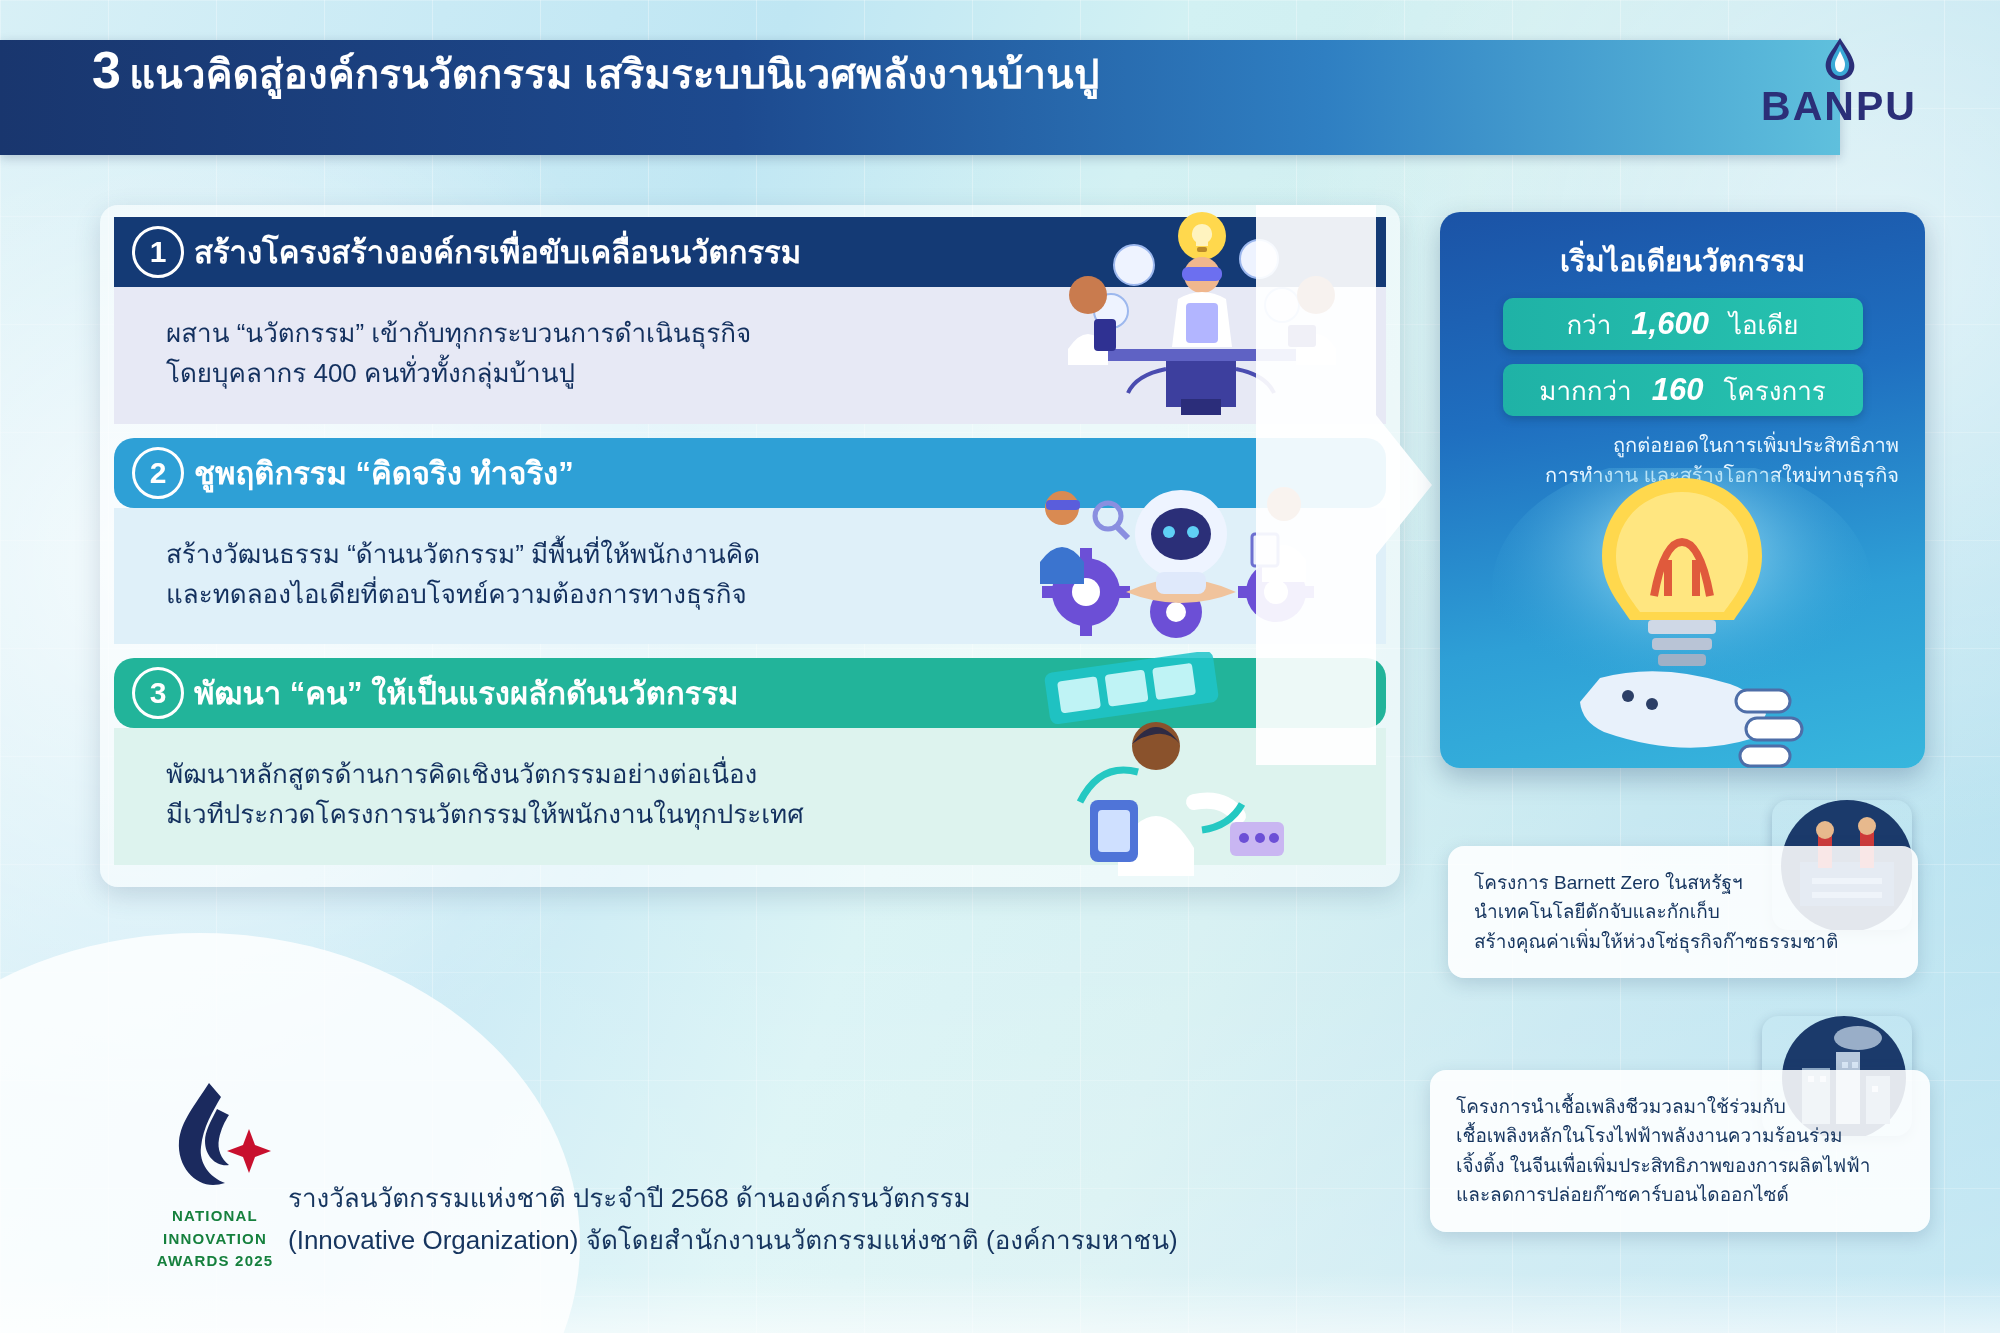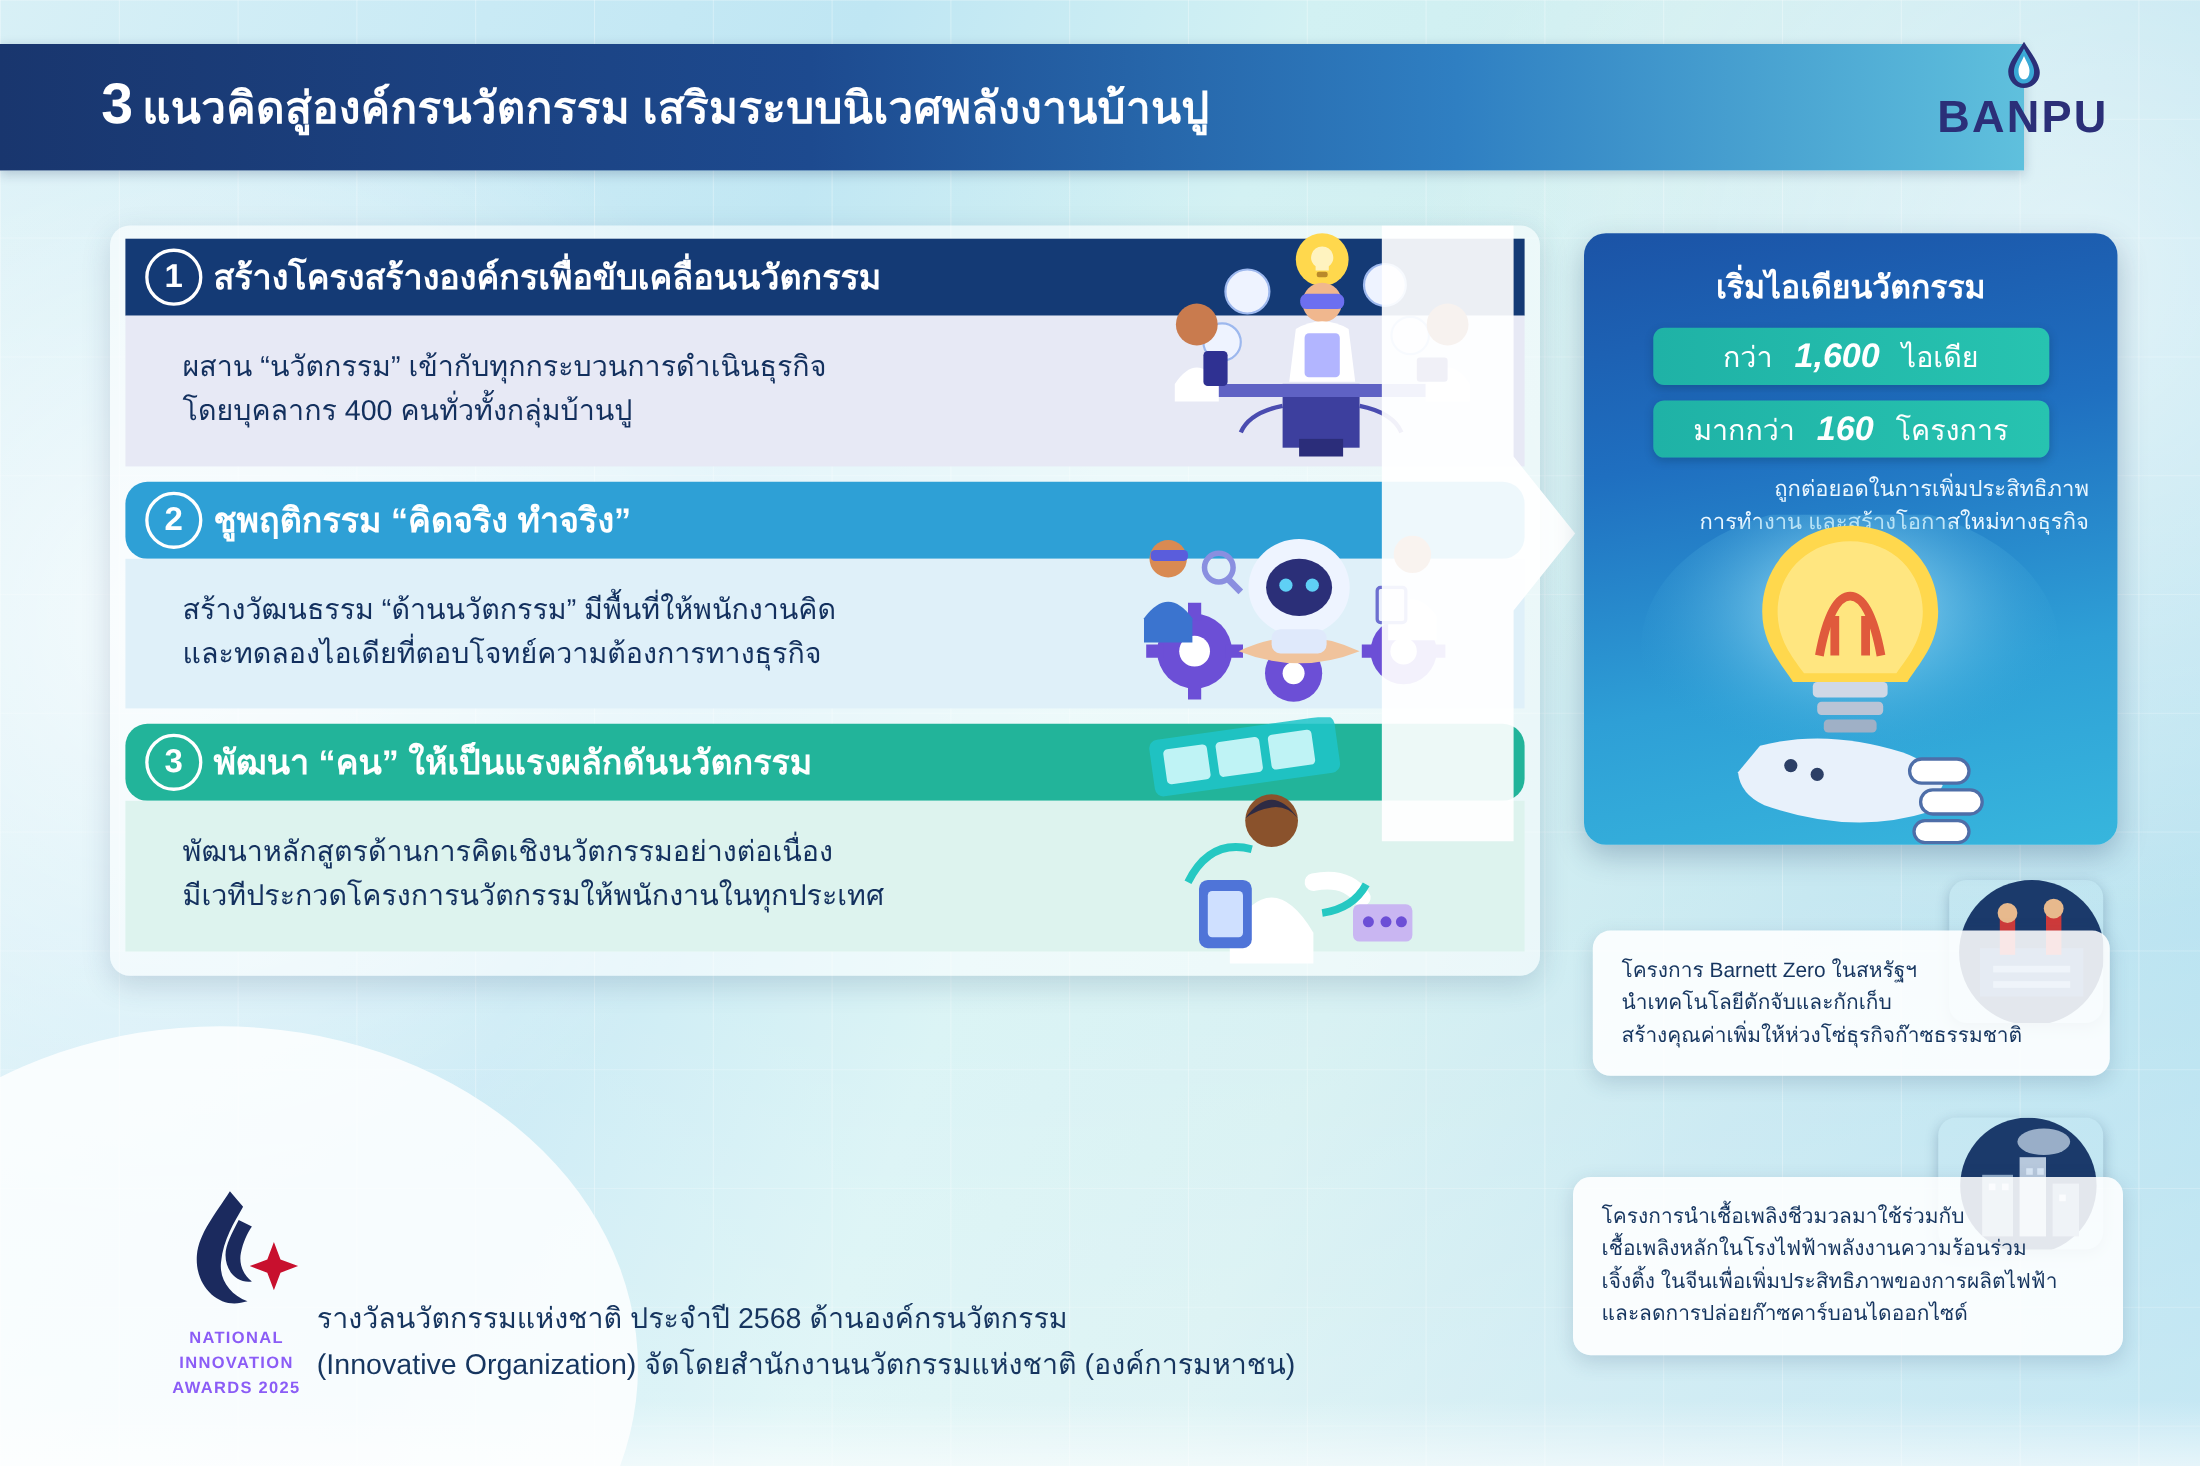--- a/index.html
+++ b/index.html
@@ -61,21 +61,20 @@
   }
 
   
   .header {
     position: absolute;
     left: 0; top: 40px;
     width: 1840px;
     height: 115px;
     background: linear-gradient(90deg, #19366e 0%, #1d4a8f 40%, #2f7fc2 72%, #5fc0dd 100%);
     display: flex;
-    align-items: center;
     box-shadow: 0 3px 10px rgba(20,40,80,0.22);
   }
   .header-title {
     color: #ffffff;
     font-size: 40px;
     font-weight: bold;
     letter-spacing: 0.3px;
     margin-left: 92px;
     white-space: nowrap;
   }
@@ -260,21 +259,21 @@
   .np1 { left: 1772px; top: 800px; width: 140px; height: 130px; border-radius: 16px; }
   .np2 { left: 1762px; top: 1016px; width: 150px; height: 120px; border-radius: 16px; }
 
   
   .award {
     position: absolute;
     left: 120px;
     top: 1075px;
     width: 190px;
     text-align: center;
-    color: #8b5cf6;
+    color: #15803d;
   }
   .award-name {
     font-size: 15px;
     font-weight: bold;
     letter-spacing: 1.2px;
     line-height: 1.5;
     margin-top: 6px;
   }
   .footer-text {
     position: absolute;

